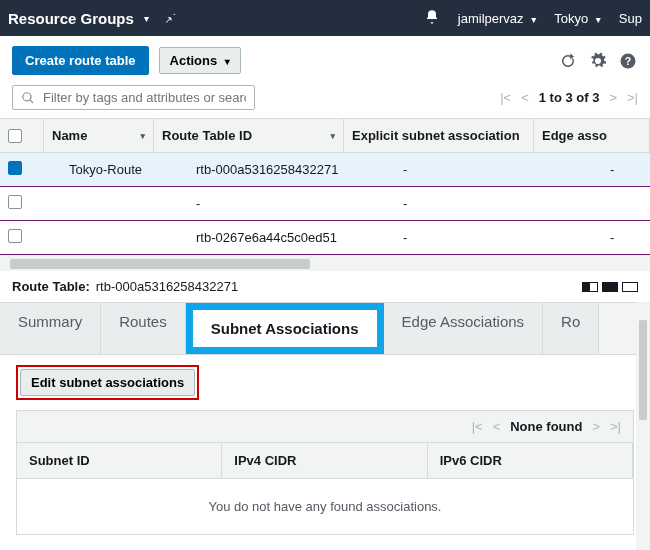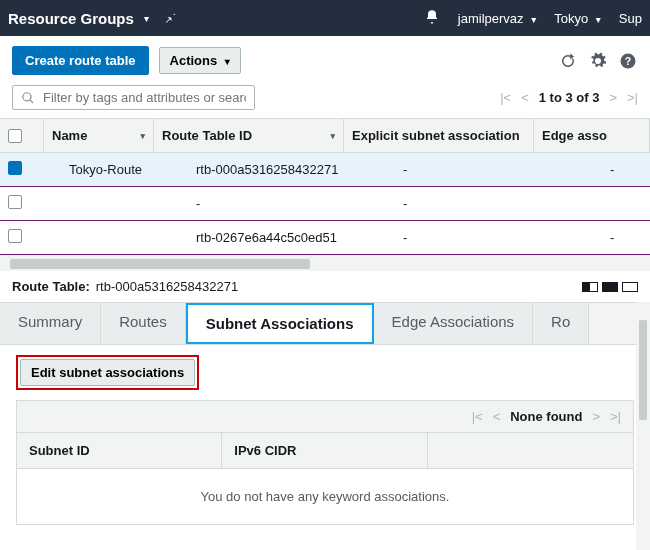--- a/index.html
+++ b/index.html
@@ -39,21 +39,21 @@
     .detail-header { display:flex; align-items:center; padding:8px 12px; gap:6px; }
     .detail-header strong { font-weight:700; }
     .detail-header .winicons { margin-left:auto; display:flex; gap:4px; }
     .winicons span { width:16px; height:10px; border:1px solid #16191f; display:inline-block; }
     .winicons .wi1 { background:linear-gradient(to right,#16191f 50%,transparent 50%); }
     .winicons .wi2 { background:#16191f; }
     .winicons .wi3 { background:transparent; }
     .tabs { display:flex; border-top:1px solid #d5dbdb; border-bottom:1px solid #d5dbdb; background:#f2f3f3; overflow:hidden; }
     .tab { padding:10px 18px; border-right:1px solid #d5dbdb; cursor:pointer; background:#eaeded; color:#545b64; white-space:nowrap; font-size:15px; }
     .tab.active { background:#fff; color:#16191f; font-weight:700; }
-    .highlight-tab { border:2px solid #0ea5e9; }
+    .highlight-tab { border:7px solid #0ea5e9; }
     .pane { padding:10px 16px 20px 16px; }
     .highlight-btn { display:inline-block; border:2px solid #cc0000; padding:2px; }
     .subnet-table { margin-top:10px; border:1px solid #d5dbdb; }
     .subnet-pager { display:flex; align-items:center; justify-content:flex-end; gap:10px; padding:8px 12px; background:#f2f3f3; border-bottom:1px solid #d5dbdb; color:#545b64; }
     .subnet-pager .nav { color:#aab7b8; }
     .subnet-pager .none { color:#16191f; font-weight:700; }
     .subnet-head { display:grid; grid-template-columns:1fr 1fr 1fr; background:#f2f3f3; border-bottom:1px solid #d5dbdb; }
     .subnet-head div { padding:10px 12px; font-weight:700; border-right:1px solid #d5dbdb; }
     .subnet-empty { text-align:center; padding:20px 0; color:#545b64; }
     .vscroll { position:absolute; right:0; top:266px; bottom:0; width:14px; background:#f2f3f3; }
@@ -195,23 +195,24 @@
     <div class="subnet-table">
       <div class="subnet-pager">
         <span class="nav">|&lt;</span>
         <span class="nav">&lt;</span>
         <span class="none">None found</span>
         <span class="nav">&gt;</span>
         <span class="nav">&gt;|</span>
       </div>
       <div class="subnet-head">
         <div>Subnet ID</div>
+        <div>IPv4 CIDR</div>
         <div>IPv6 CIDR</div>
       </div>
-      <div class="subnet-empty">You do not have any keyword associations.</div>
+      <div class="subnet-empty">You do not have any found associations.</div>
     </div>
   </div>
 
   <div class="vscroll">
       <div class="vthumb"></div>
     </div>
 
 </div>
 
 </body></html>

